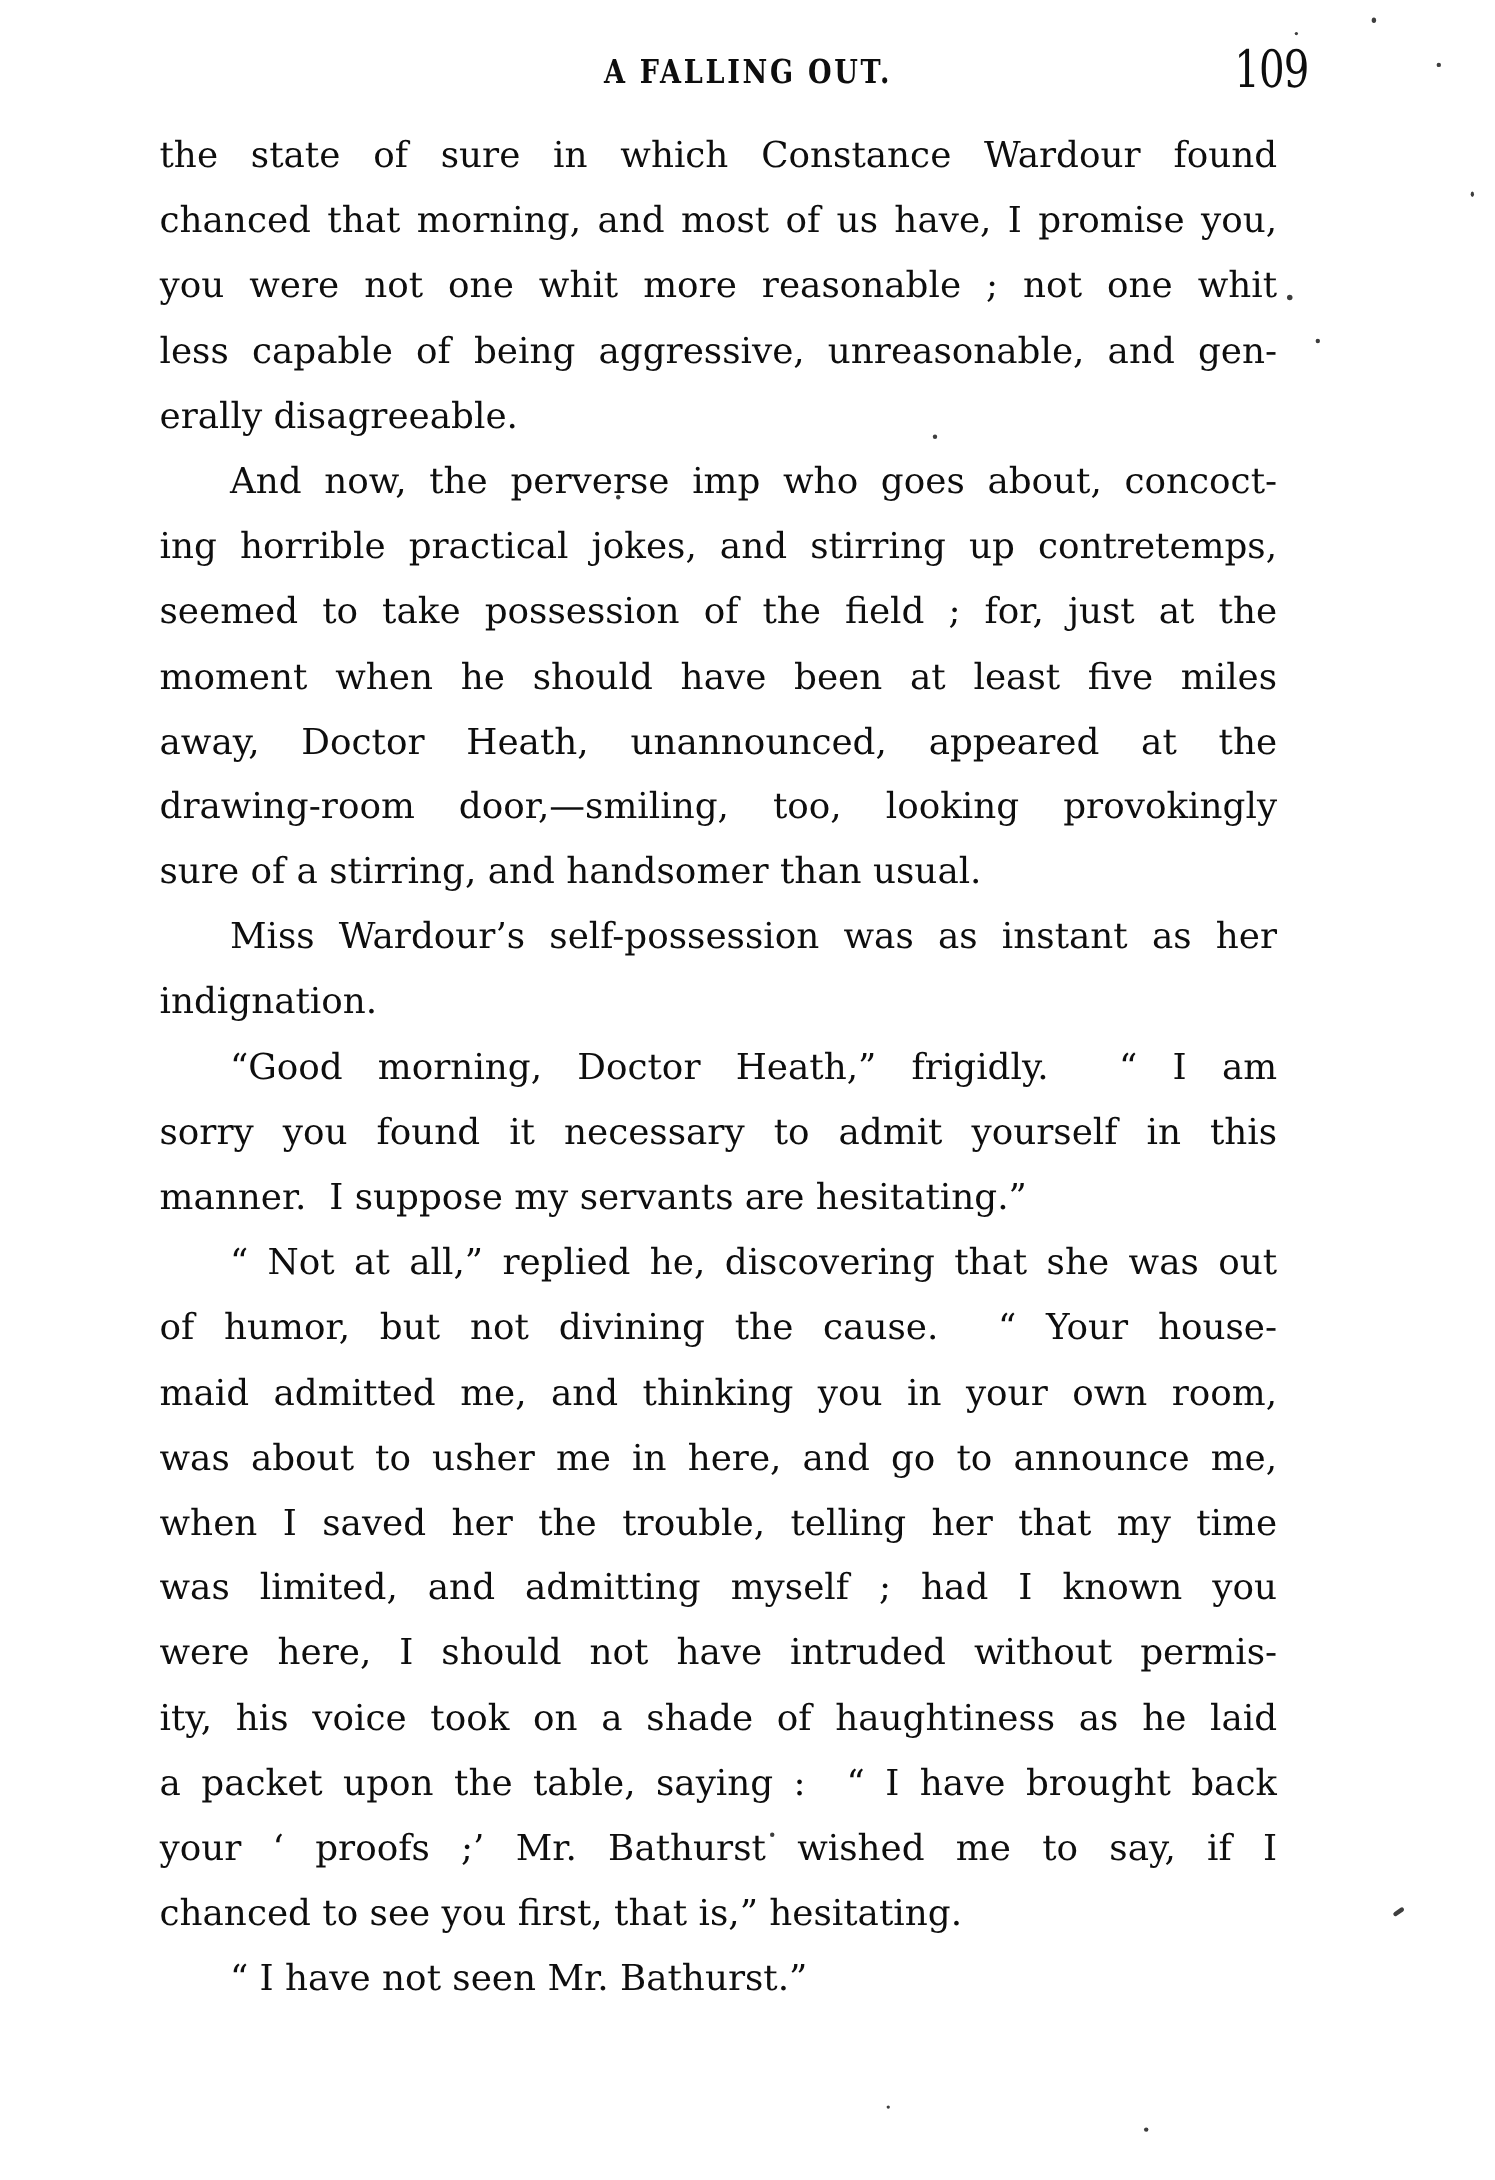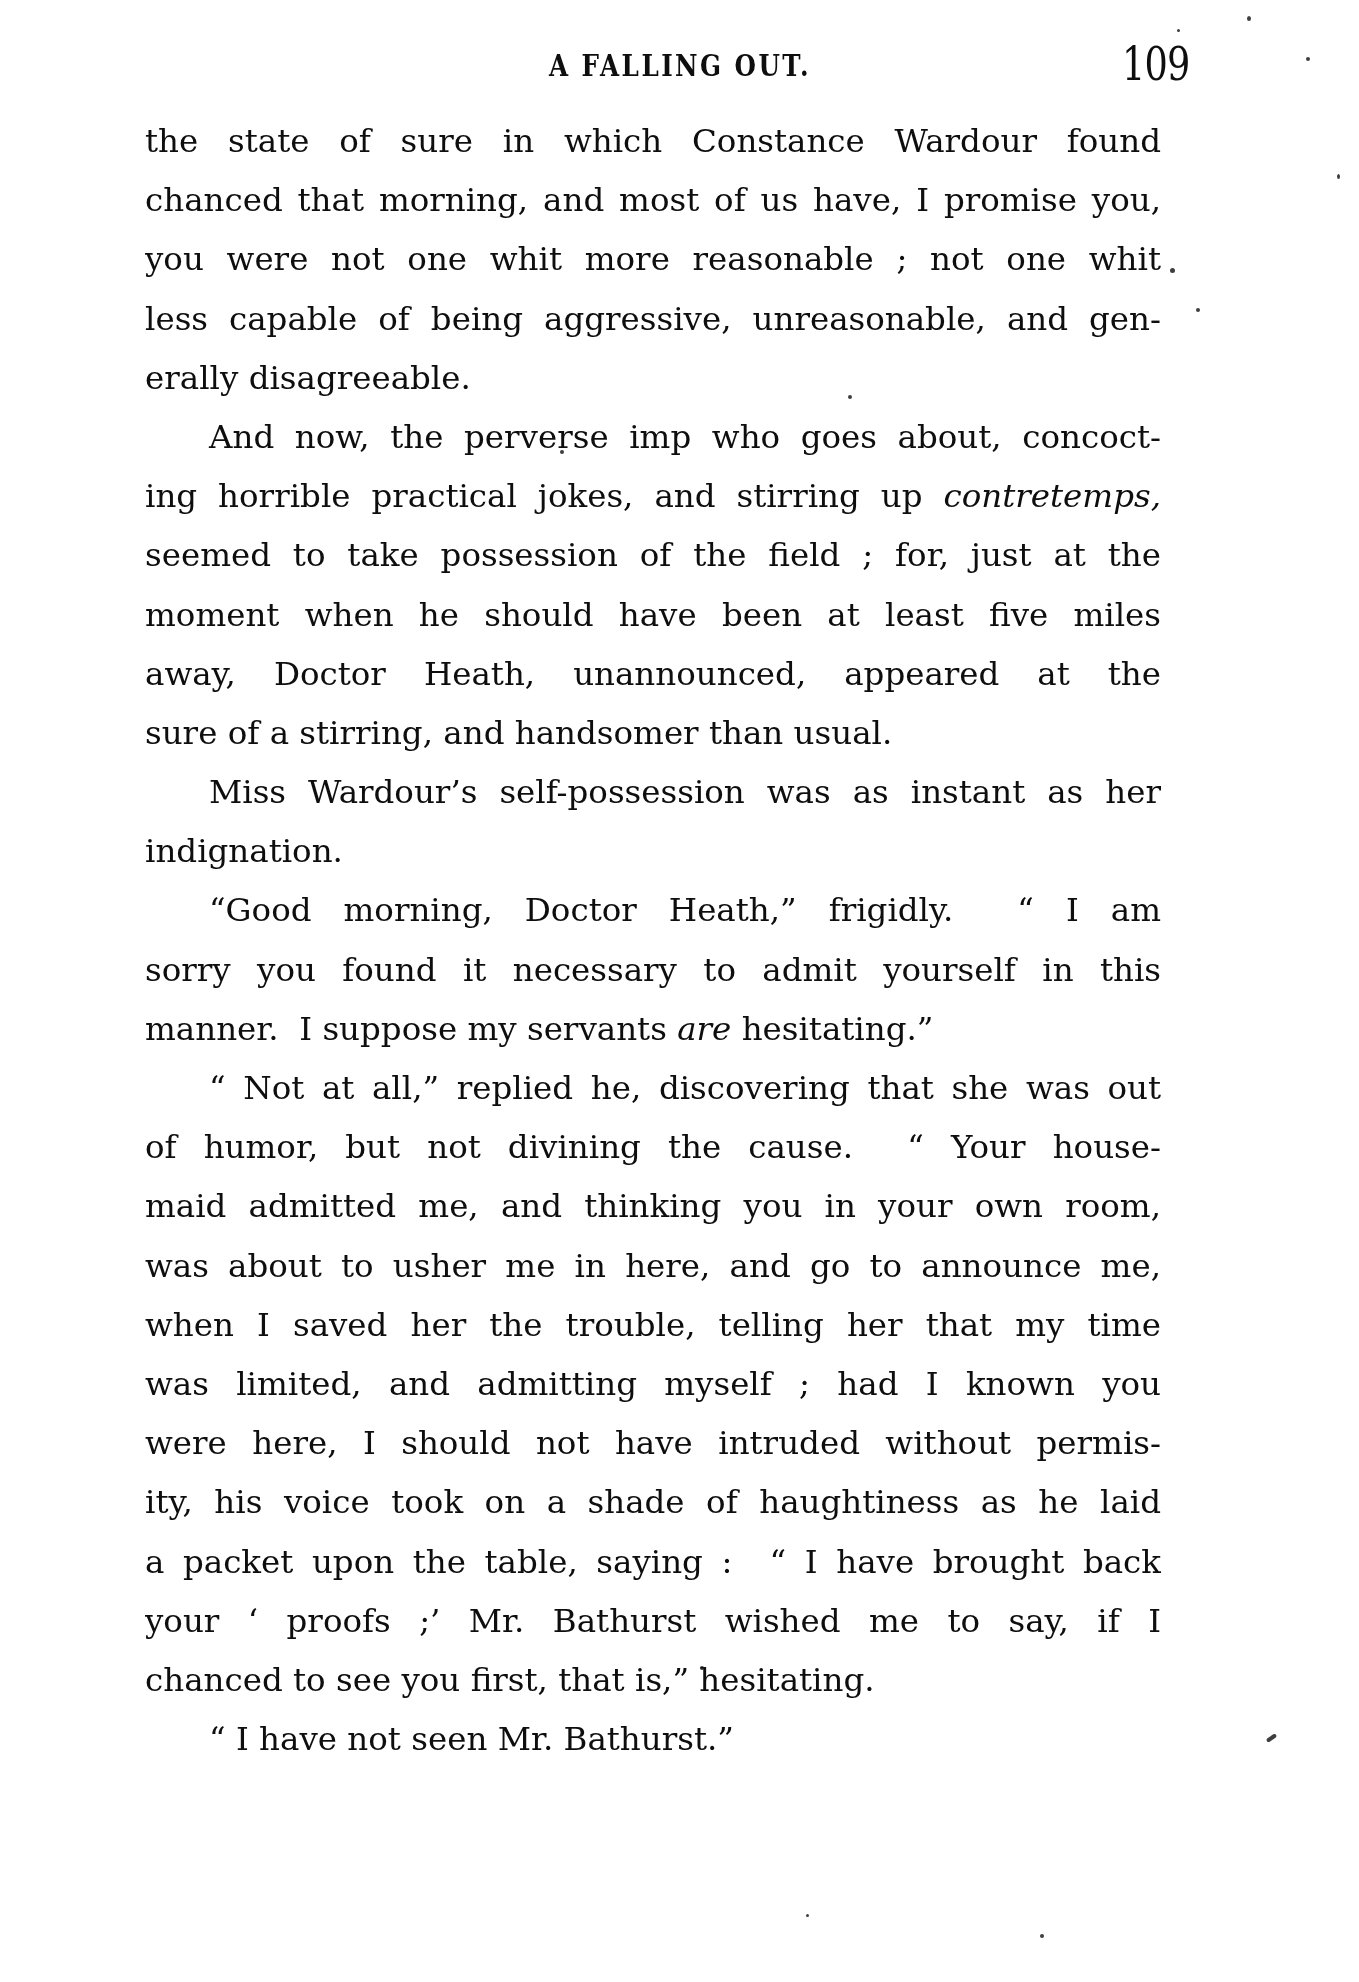--- a/index.html
+++ b/index.html
@@ -28,21 +28,21 @@
     font-size:32.5px;line-height:59.2px;
   }
   .line{
     white-space:pre-wrap;
     text-align:justify;
     text-align-last:justify;
     height:59.2px;overflow:hidden;
   }
   .line.end{text-align:right;text-align-last:left;}
   .line.indent{text-indent:64px;}
-  .it{font-style:italic;}
+  .it{}
   .speck{position:absolute;background:#1c1c1c;border-radius:50%;opacity:.85;}
   .scratch{position:absolute;background:#1c1c1c;border-radius:2px;opacity:.85;}
 </style>
 </head>
 <body>
 
 <div class="page">
 
   <div class="running-header">A FALLING OUT.</div>
 
@@ -52,20 +52,21 @@
       <div class="line"><span>the state of sure in which Constance Wardour found</span></div>
       <div class="line"><span>chanced that morning, and most of us have, I promise you,</span></div>
       <div class="line"><span>you were not one whit more reasonable ; not one whit</span></div>
       <div class="line"><span>less capable of being aggressive, unreasonable, and gen-</span></div>
       <div class="line end"><span>erally disagreeable.</span></div>
       <div class="line indent"><span>And now, the perverse imp who goes about, concoct-</span></div>
       <div class="line"><span>ing horrible practical jokes, and stirring up </span><span class="it">contretemps,</span></div>
       <div class="line"><span>seemed to take possession of the field ; for, just at the</span></div>
       <div class="line"><span>moment when he should have been at least five miles</span></div>
       <div class="line"><span>away, Doctor Heath, unannounced, appeared at the</span></div>
+      <div class="line"><span>drawing-room door,—smiling, too, looking provokingly</span></div>
       <div class="line end"><span>sure of a stirring, and handsomer than usual.</span></div>
       <div class="line indent"><span>Miss Wardour’s self-possession was as instant as her</span></div>
       <div class="line end"><span>indignation.</span></div>
       <div class="line indent"><span>“Good morning, Doctor Heath,” frigidly.  “ I am</span></div>
       <div class="line"><span>sorry you found it necessary to admit yourself in this</span></div>
       <div class="line end"><span>manner.  I suppose my servants </span><span class="it">are</span><span> hesitating.”</span></div>
       <div class="line indent"><span>“ Not at all,” replied he, discovering that she was out</span></div>
       <div class="line"><span>of humor, but not divining the cause.  “ Your house-</span></div>
       <div class="line"><span>maid admitted me, and thinking you in your own room,</span></div>
       <div class="line"><span>was about to usher me in here, and go to announce me,</span></div>

